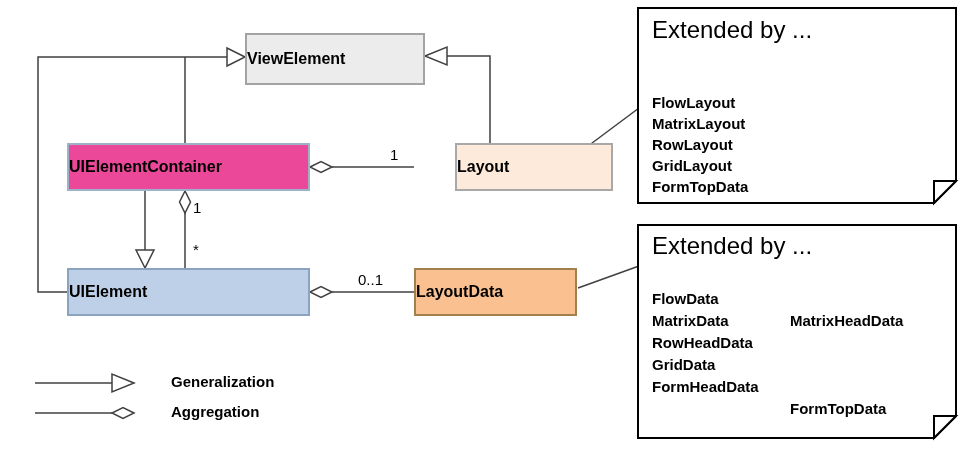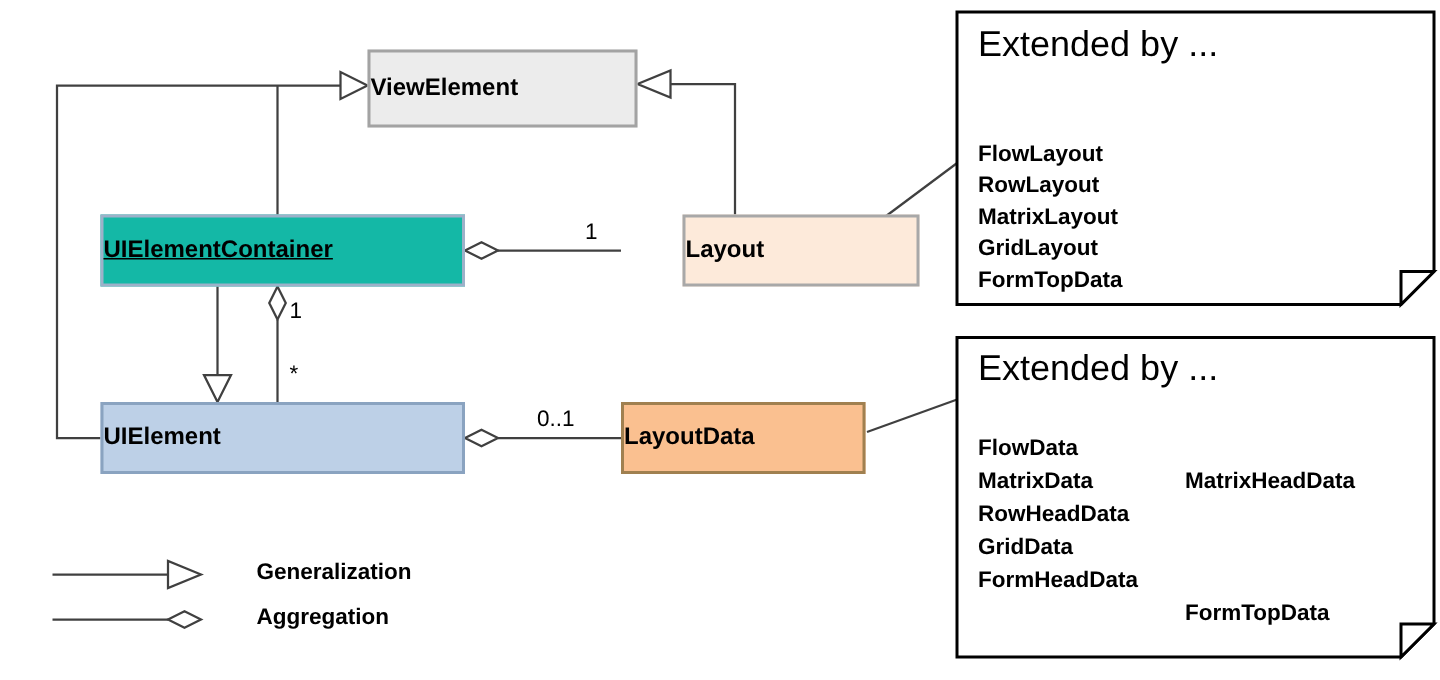--- a/index.html
+++ b/index.html
@@ -73,21 +73,21 @@
 
     <line x1="35" y1="383" x2="112" y2="383"></line>
     <polygon class="marker" points="134,383 112,374 112,392"></polygon>
     <line x1="35" y1="413" x2="112" y2="413"></line>
     <polygon class="marker" points="134,413 123,407.5 112,413 123,418.5"></polygon>
   </svg>
 
   <div class="cls cls-viewelement" style="background-color: rgb(236, 236, 236);">
     <span>ViewElement</span>
   </div>
-  <div class="cls cls-container" style="background-color: #14b8a6; text-decoration: underline;">
+  <div class="cls cls-container" style="background-color: #ec4899;">
     <span>UIElementContainer</span>
   </div>
   <div class="cls cls-layout" style="background-color: rgb(253, 234, 218); margin-left: 41px;">
     <span>Layout</span>
   </div>
   <div class="cls cls-uielement" style="background-color: rgb(189, 208, 231);">
     <span>UIElement</span>
   </div>
   <div class="cls cls-layoutdata" style="background-color: rgb(250, 192, 144);">
     <span>LayoutData</span>
@@ -95,22 +95,22 @@
 
   <div class="mult mult-cl">1</div>
   <div class="mult mult-ce1">1</div>
   <div class="mult mult-ce2">*</div>
   <div class="mult mult-eld">0..1</div>
 
   <div class="note-text note-text-top">
     <div class="note-heading">Extended by ...</div>
     <div class="note-items">
       <div>FlowLayout</div>
+      <div>MatrixLayout</div>
       <div>RowLayout</div>
-      <div>MatrixLayout</div>
       <div>GridLayout</div>
       <div>FormTopData</div>
     </div>
   </div>
 
   <div class="note-text note-text-bottom">
     <div class="note-heading">Extended by ...</div>
     <div class="note-rows">
       <div class="note-row">
         <span class="c1">FlowData</span>

